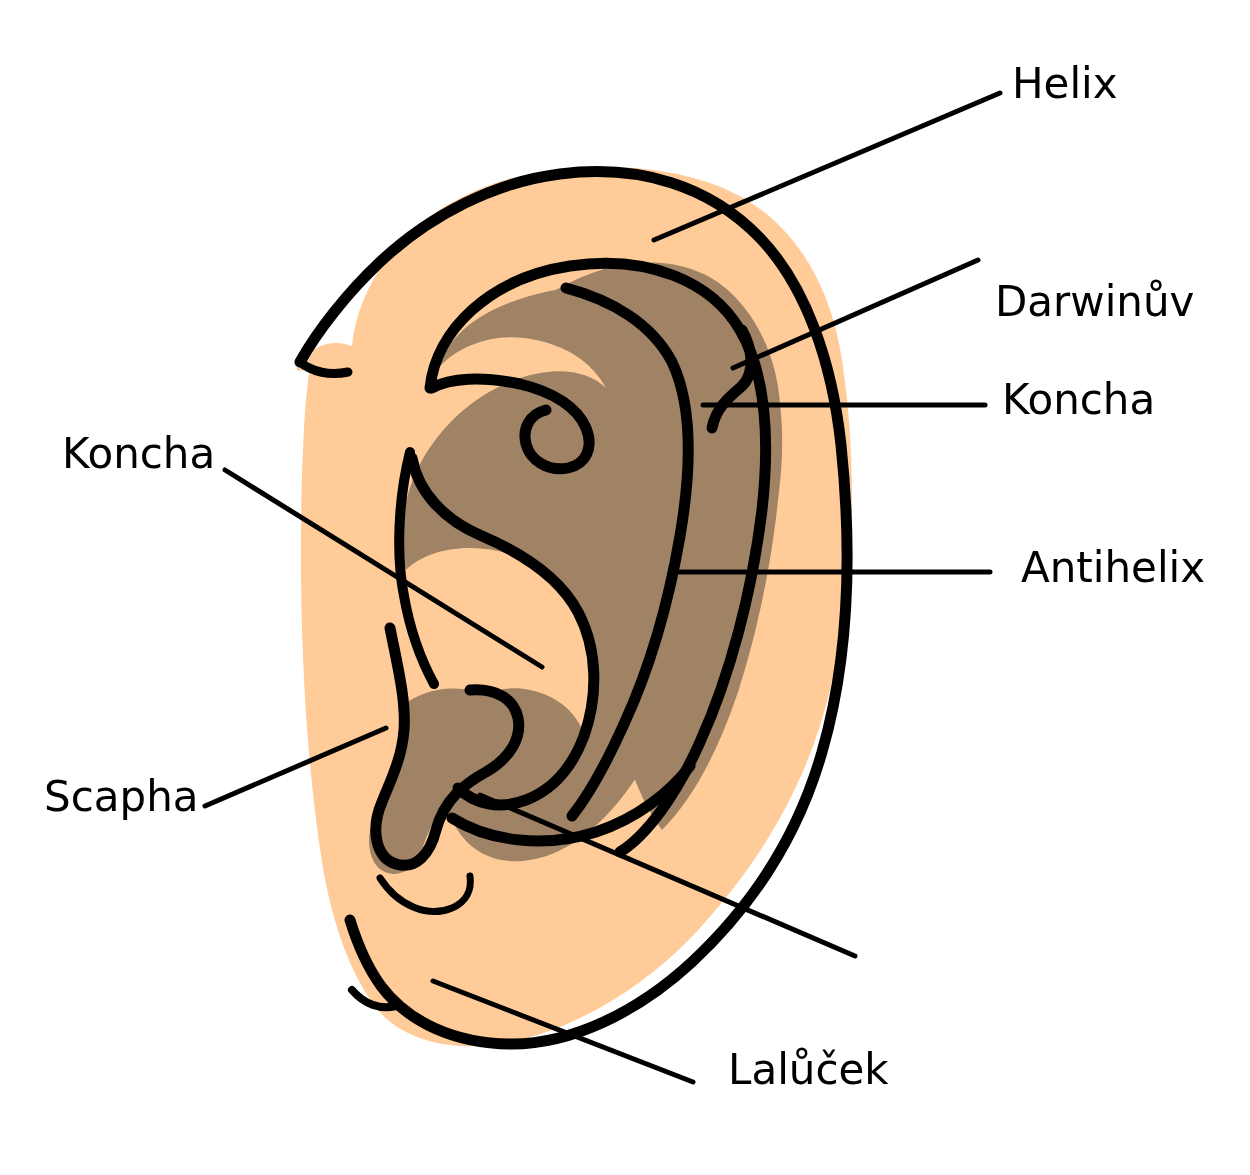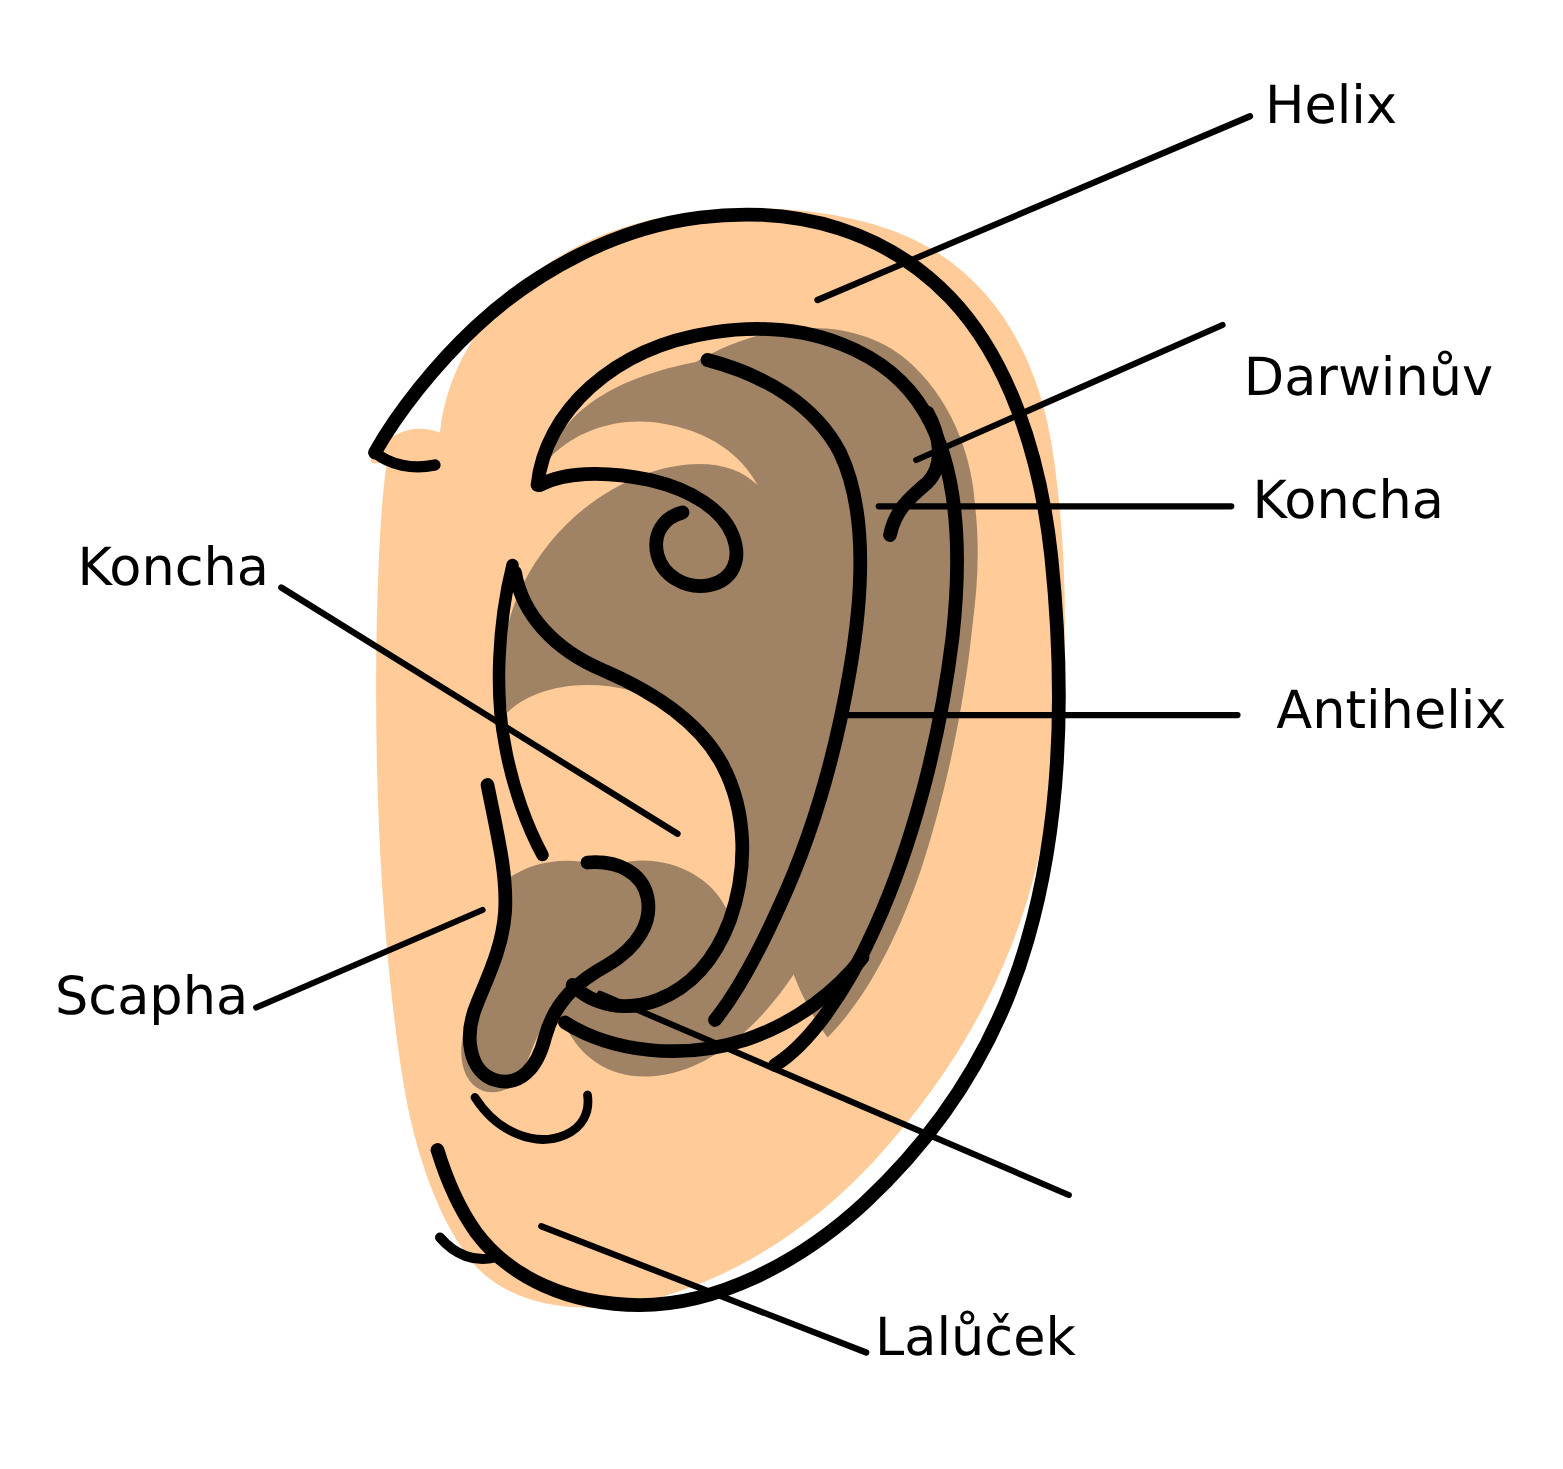--- a/index.html
+++ b/index.html
@@ -189,15 +189,15 @@
 
   <div class="label" style="left: 1002px; top: 378px;">Koncha</div>
 
   <div class="label" style="left: 1021px; top: 546px;">Antihelix</div>
 
   <div class="label" style="left: 38px; top: 432px; margin-left: 24px;">Koncha</div>
 
   <div class="label" style="left: 44px; top: 775px;">Scapha</div>
 
 
-  <div class="label" style="left: 700px; top: 1048px;">Lalůček</div>
+  <div class="label" style="left: 728px; top: 1048px;">Lalůček</div>
 
 </div>
 
 </body></html>

